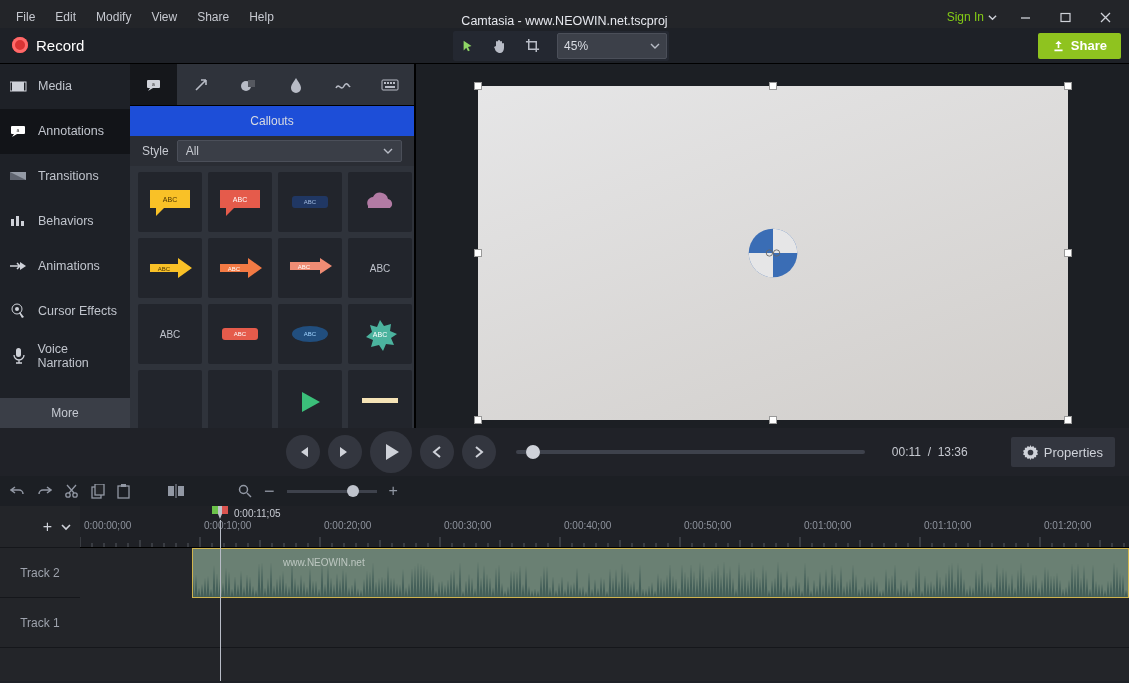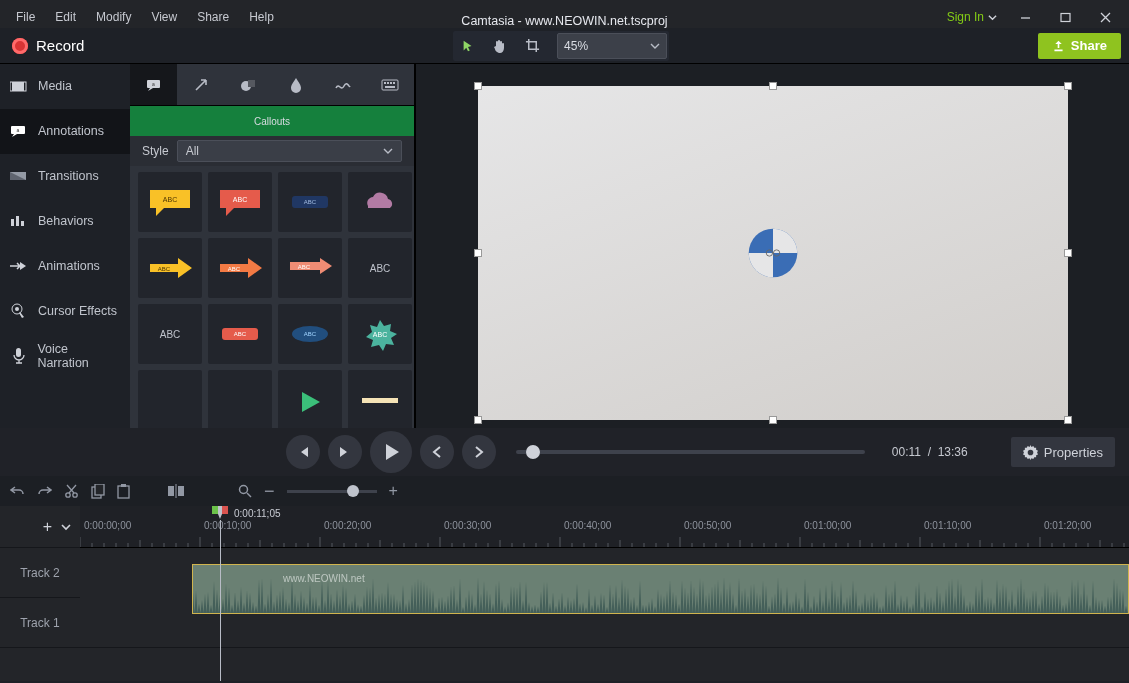--- a/index.html
+++ b/index.html
@@ -21,40 +21,40 @@
   
   .menubar{height:28px;background:var(--bg3);display:flex;align-items:flex-end;padding:0 6px;font-size:12px;position:relative}
   .menubar .mitem{padding:4px 10px;color:#c6c9d0;cursor:default}
   .apptitle{position:absolute;left:50%;transform:translateX(-50%);color:#e6e8ee;font-size:12.5px}
   .winctrl{margin-left:auto;display:flex;align-items:center;gap:4px}
   .signin{font-size:12px;padding:4px 6px;color:#84cc16;display:flex;align-items:center;gap:4px}
   .wbtn{width:36px;height:22px;display:flex;align-items:center;justify-content:center;color:#cfd2d9}
 
   
   .toolbar{height:36px;background:var(--bg2);display:flex;align-items:center;padding:0 8px 0 12px;border-bottom:1px solid #000}
-  .record{display:flex;align-items:center;gap:8px;color:#fff;font-size:15px;font-weight:500}
+  .record{display:flex;align-items:flex-start;gap:8px;color:#fff;font-size:15px;font-weight:500}
   .recdot{width:16px;height:16px;border-radius:50%;background:#d93434;box-shadow:inset 0 0 0 3px #ff6a6a}
   .centergrp{margin-left:auto;margin-right:auto;display:flex;align-items:center;gap:6px;background:#242831;border-radius:2px;padding:2px}
   .tbtn{width:26px;height:26px;display:flex;align-items:center;justify-content:center;color:#8fd665}
   .zoomsel{height:26px;background:#3c4049;border:1px solid #4b4f59;border-radius:2px;display:flex;align-items:center;min-width:110px;padding:0 6px;font-size:12px;color:#d9dce3}
   .sharebtn{height:26px;background:var(--share);border-radius:2px;color:#fff;display:flex;align-items:center;gap:6px;padding:0 14px;font-size:13px;font-weight:600}
 
   
   .main{display:flex;height:364px}
   .leftcat{width:130px;background:var(--bg2);display:flex;flex-direction:column}
   .catitem{height:45px;display:flex;align-items:center;gap:10px;padding:0 10px;font-size:12.5px;color:#c1c5cd;border-bottom:1px solid transparent}
   .catitem.sel{background:#121418}
   .catitem .cico{width:18px;height:14px;display:flex;align-items:center;justify-content:center}
   .morebtn{margin-top:auto;height:30px;background:#3a3e47;display:flex;align-items:center;justify-content:center;font-size:12px;color:#c6cad2}
 
   .assetpane{width:286px;background:var(--panel);display:flex;flex-direction:column;border-right:2px solid #000}
   .modes{height:42px;display:flex}
   .modes>div{flex:1;display:flex;align-items:center;justify-content:center;color:#b8bcc6;border-bottom:1px solid #000}
   .modes>div.sel{background:#15171b}
-  .panetitle{height:30px;display:flex;align-items:center;justify-content:center;font-size:10px;color:#d8dbe2;background:#15803d}
+  .panetitle{height:30px;display:flex;align-items:center;justify-content:center;font-size:12px;color:#d8dbe2;background:#1d4ed8}
   .stylerow{height:30px;display:flex;align-items:center;padding:0 12px;font-size:12px;color:#c6c9d0;background:#2a2d34;gap:8px}
   .stylerow .sel{flex:1;height:22px;background:#3a3e47;border:1px solid #4b4f59;border-radius:2px;display:flex;align-items:center;padding:0 8px;font-size:12px}
   .thumbs{flex:1;overflow:hidden;padding:6px 0 0 8px;display:grid;grid-template-columns:repeat(4,64px);grid-auto-rows:60px;gap:6px}
   .thumb{background:#22252c;border-radius:2px;display:flex;align-items:center;justify-content:center;color:#fff;font-size:9px}
 
   .canvas{flex:1;background:#1c1f24;display:flex;align-items:center;justify-content:center;position:relative}
   .canvasbox{width:590px;height:334px;background:linear-gradient(160deg,#e6e6e7,#d1cecb);position:relative;margin-top:14px}
   .handle{position:absolute;width:8px;height:8px;border:1px solid #999;background:#fff}
   .h-tl{left:-4px;top:-4px}.h-tr{right:-4px;top:-4px}.h-bl{left:-4px;bottom:-4px}.h-br{right:-4px;bottom:-4px}
   .h-t{left:50%;margin-left:-4px;top:-4px}.h-b{left:50%;margin-left:-4px;bottom:-4px}
@@ -80,21 +80,21 @@
   .trackhdr{width:80px;display:flex;flex-direction:column}
   .hdrtop{height:42px;border-bottom:1px solid #15171b;display:flex;align-items:center;justify-content:flex-end;gap:8px;padding-right:8px;color:#cfd2d9}
   .track{height:50px;border-bottom:1px solid #15171b;display:flex;align-items:center;justify-content:center;font-size:12px;color:#9ea3ad}
   .tlbody{flex:1;position:relative;overflow:hidden}
   .ruler{height:42px;position:relative;background:#1f2126;border-bottom:1px solid #000}
   .ruler .ticks{position:absolute;left:0;right:0;bottom:0;height:14px}
   .ruler .lbl{position:absolute;bottom:16px;font-size:10px;color:#8e939d}
   .playhead{position:absolute;top:14px;bottom:0;left:140px;width:1px;background:#b8bcc6;z-index:5}
   .playhead .cap{position:absolute;top:-14px;left:-8px;width:16px;height:14px}
   .phtc{position:absolute;left:154px;top:2px;font-size:10px;color:#c9ccd4}
-  .clip{position:absolute;left:112px;top:58px;height:50px;right:0;background:#6a8073;border:1px solid #d0b44e;overflow:hidden}
+  .clip{position:absolute;left:112px;top:42px;height:50px;right:0;background:#6a8073;border:1px solid #d0b44e;overflow:hidden}
   .wave{position:absolute;left:0;right:0;bottom:0;height:40px;opacity:.85}
   .clip .lbl{position:absolute;left:90px;top:8px;font-size:10px;color:rgba(255,255,255,.55)}
   .track2row{position:absolute;top:92px;left:0;right:0;height:50px;border-bottom:1px solid #15171b}
 
   svg{display:block}
 </style>
 </head>
 <body>
 
 <div class="menubar">
@@ -227,20 +227,23 @@
         <span>Cursor Effects</span>
       </div>
     <div class="catitem">
         <span class="cico">
           <svg width="14" height="16">
             <rect x="4" y="0" width="5" height="9" rx="2.5" fill="#cfd2d9"></rect>
             <path d="M2 7a5 5 0 0010 0M7 12v3M4 15h6" fill="none" stroke="#cfd2d9" stroke-width="1.3"></path>
           </svg>
         </span>
         <span>Voice Narration</span>
+      </div>
+    <div class="morebtn">
+        <span>More</span>
       </div>
   </div>
 
   <div class="assetpane">
     <div class="modes">
       <div class="sel">
           <svg width="18" height="14">
             <rect x="2" y="2" width="13" height="8" rx="1" fill="#cfd2d9"></rect>
             <path d="M5 10l-2 3 5-3" fill="#cfd2d9"></path>
             <text x="8.5" y="8" font-size="5" fill="#333" text-anchor="middle">a</text>

